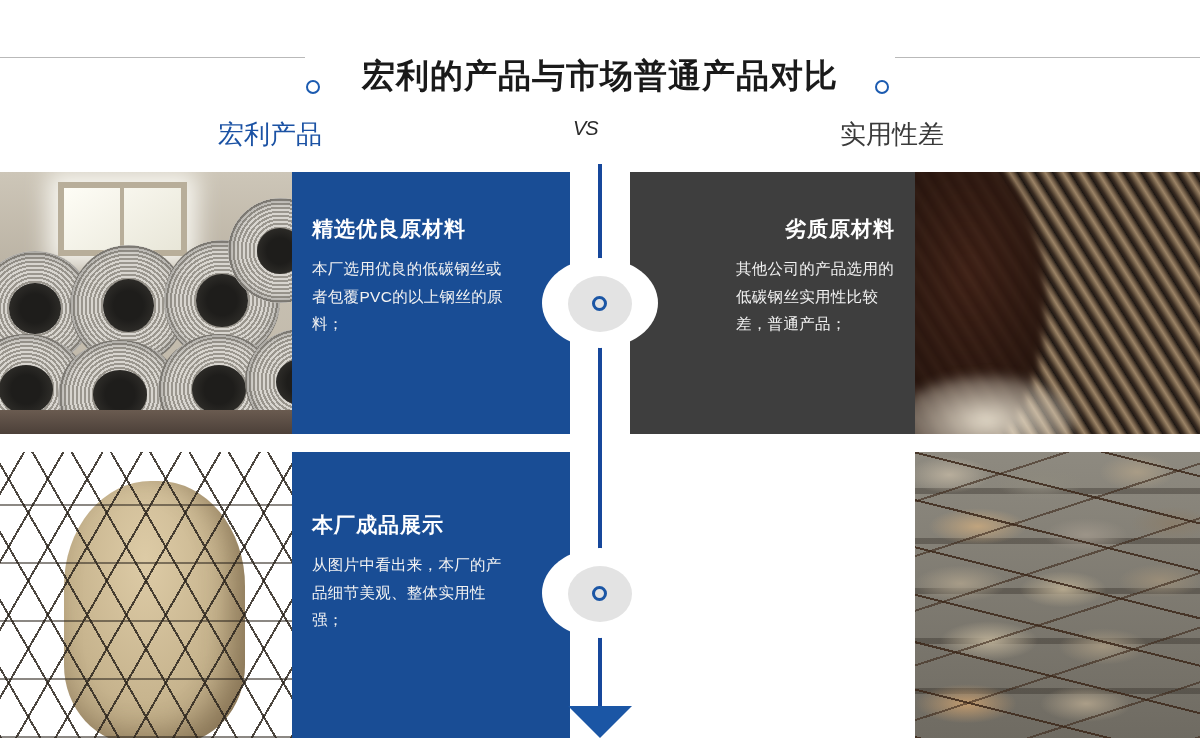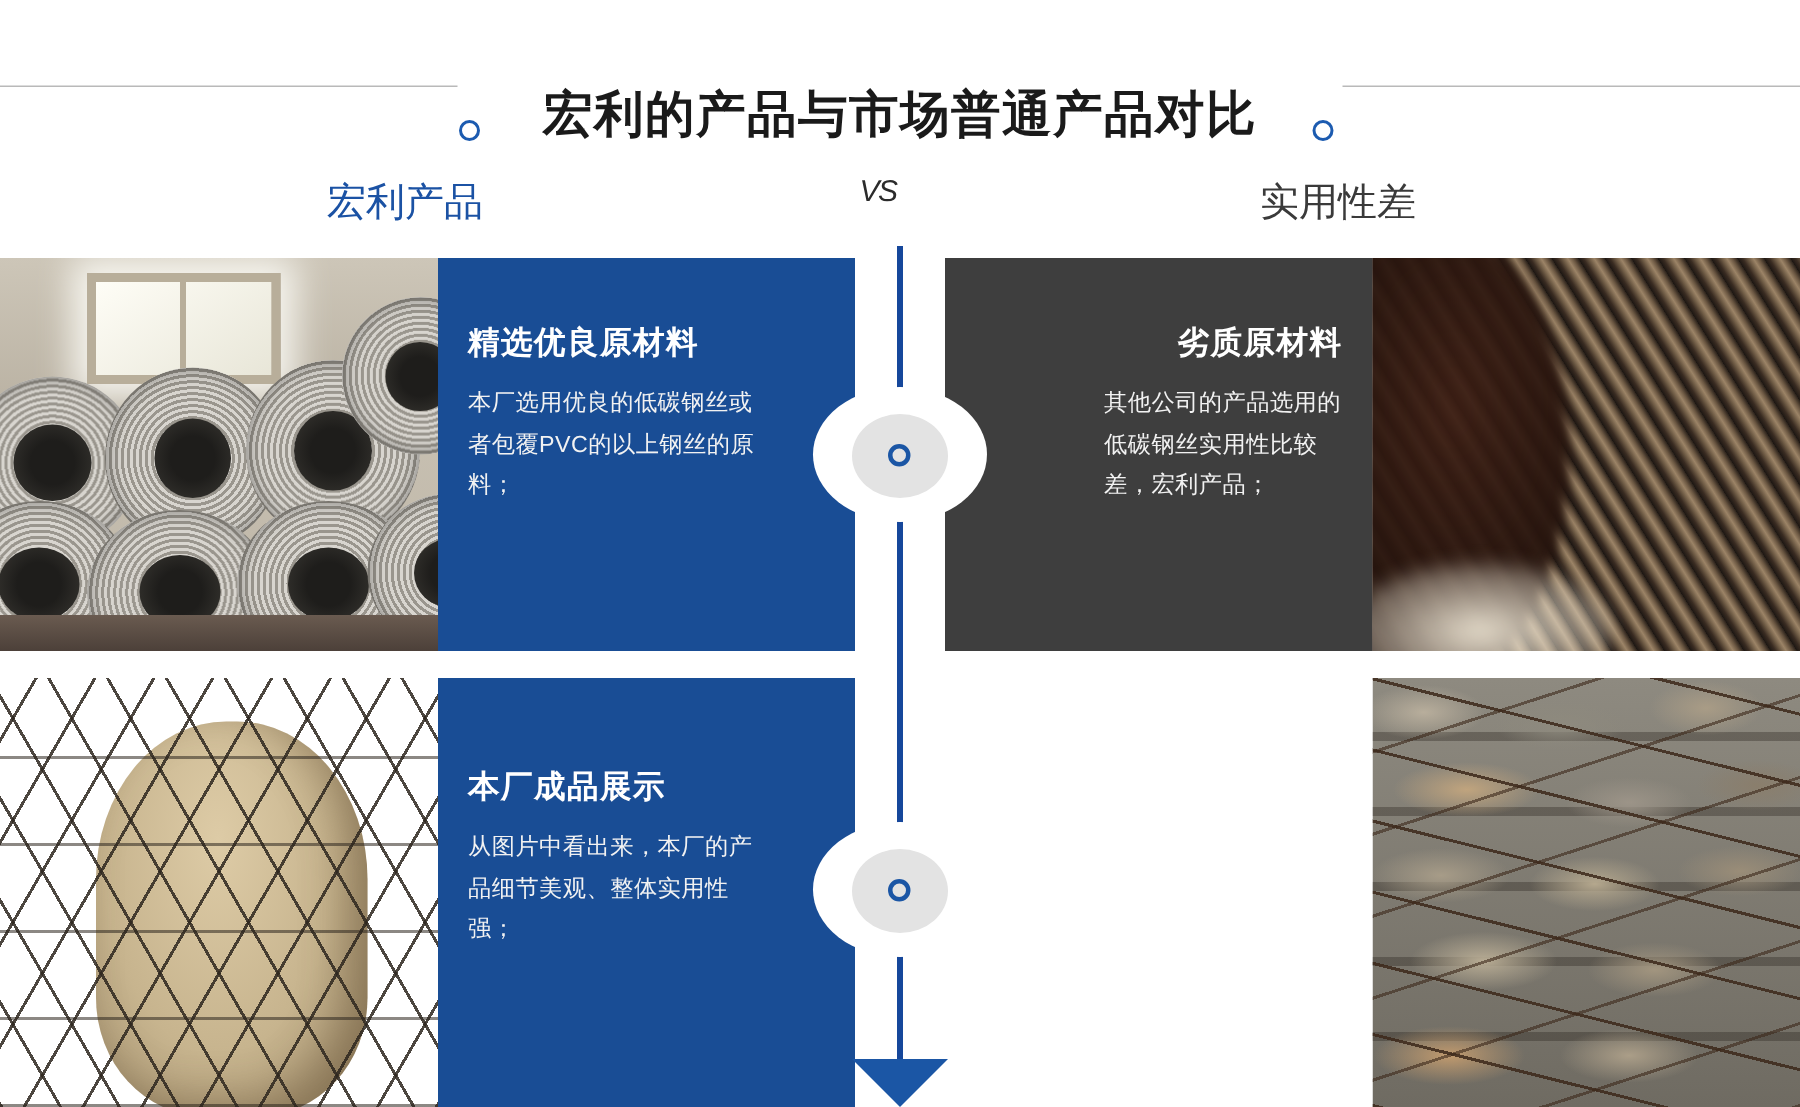--- a/index.html
+++ b/index.html
@@ -187,21 +187,21 @@
     <div class="panel blue">
       <div class="panel-inner">
         <div class="p-title">精选优良原材料</div>
         <div class="p-body">本厂选用优良的低碳钢丝或者包覆PVC的以上钢丝的原料；</div>
       </div>
     </div>
 
     <div class="panel dark">
       <div class="panel-inner">
         <div class="p-title">劣质原材料</div>
-        <div class="p-body">其他公司的产品选用的低碳钢丝实用性比较差，宏利产品；</div>
+        <div class="p-body">其他公司的产品选用的低碳钢丝实用性比较差，普通产品；</div>
       </div>
     </div>
 
     <div class="photo far-right">
       <div class="art rusty">
           <div class="dark-arc"></div>
           <div class="pale"></div>
         </div>
     </div>
   </div>

